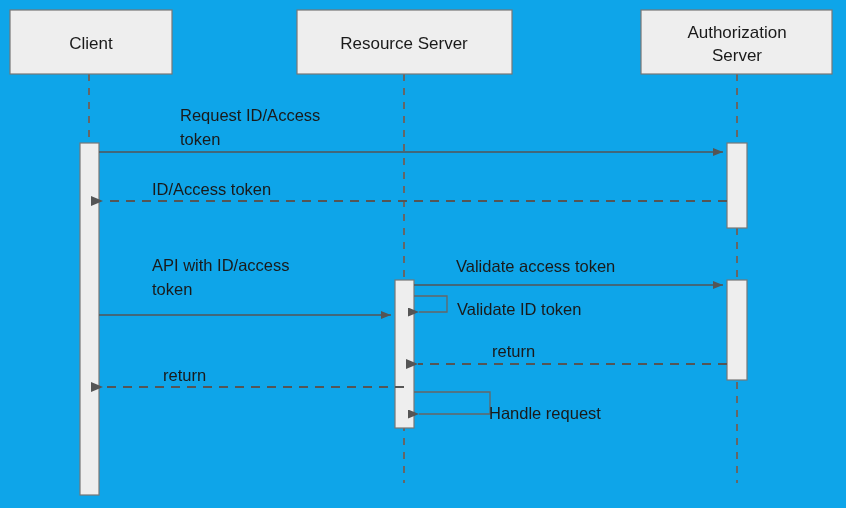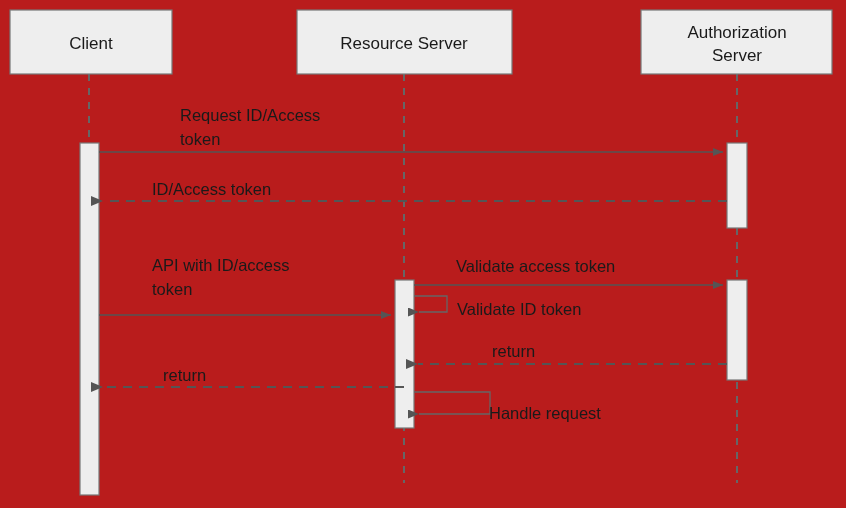--- a/index.html
+++ b/index.html
@@ -8,21 +8,21 @@
     padding: 0;
     background: #ffffff;
   }
   body {
     font-family: "Liberation Sans", sans-serif;
   }
   #canvas {
     position: relative;
     width: 846px;
     height: 508px;
-    background: #b91c1c;
+    background: #0ea5e9;
     overflow: hidden;
   }
   svg#diagram {
     position: absolute;
     left: 0;
     top: 0;
     width: 846px;
     height: 508px;
     display: block;
   }

